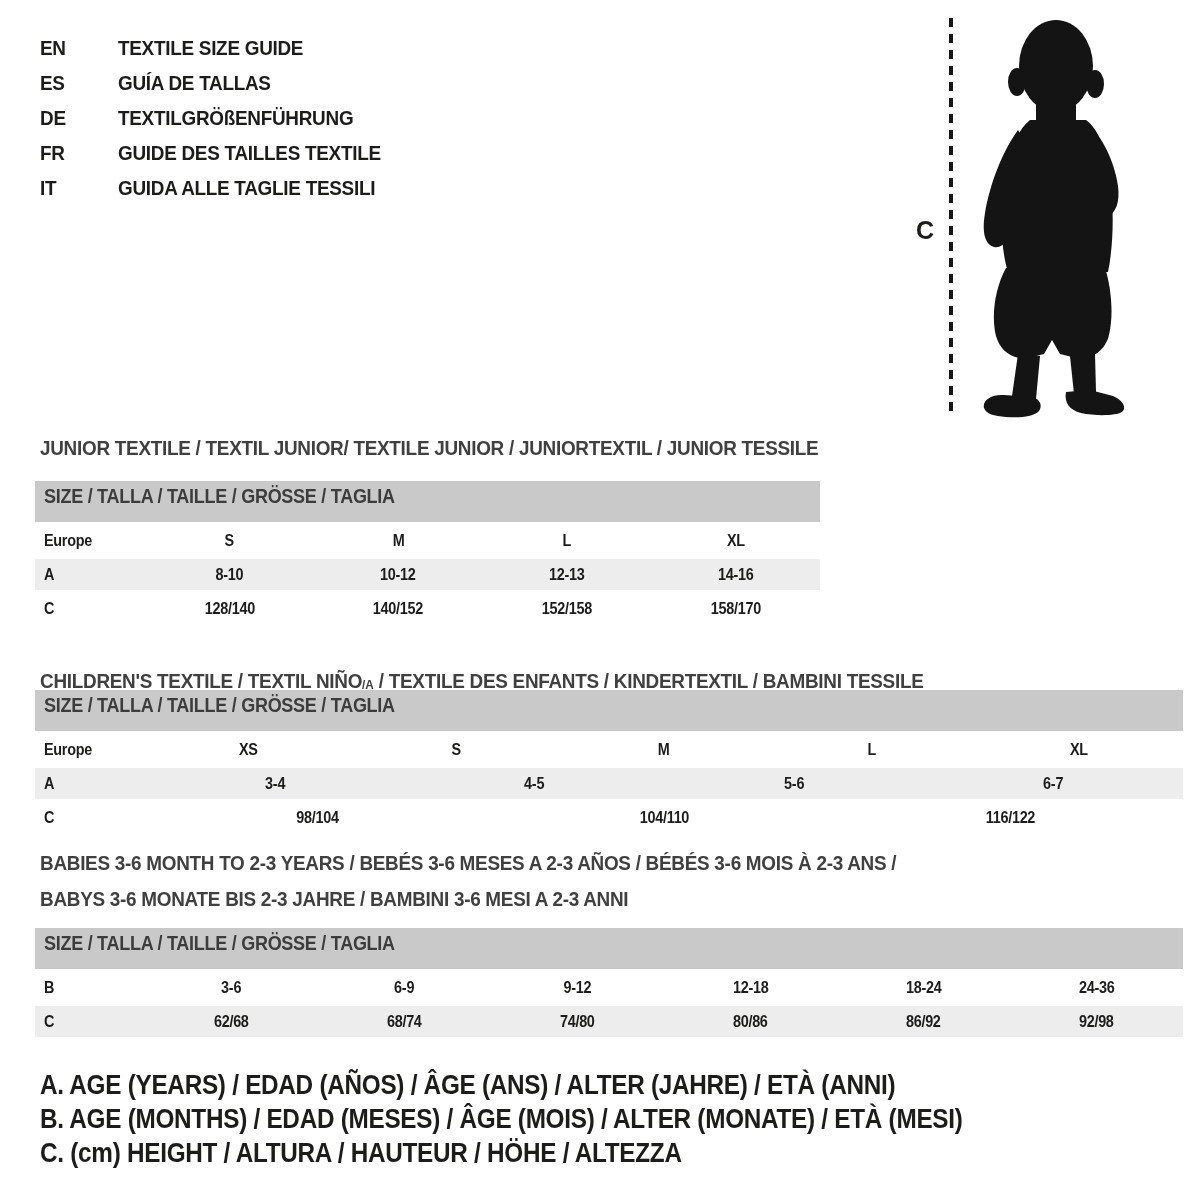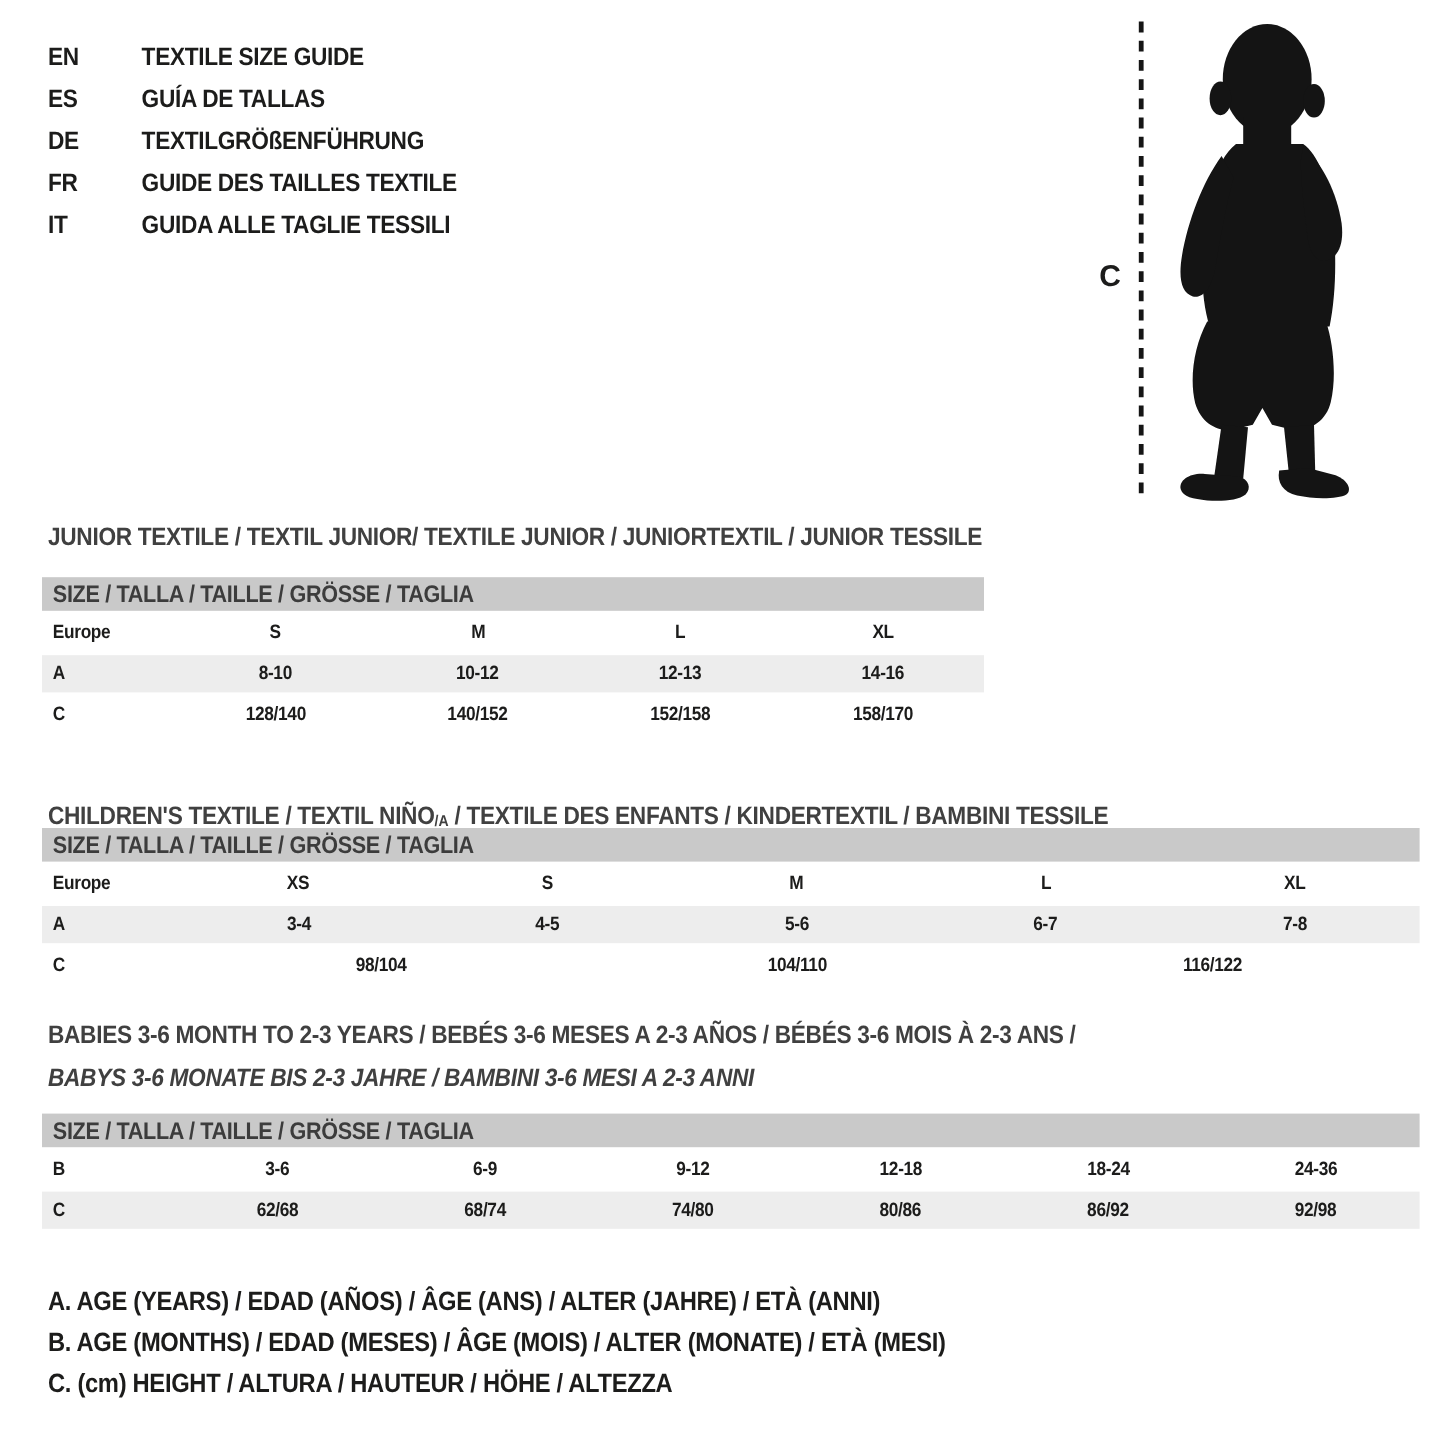--- a/index.html
+++ b/index.html
@@ -23,28 +23,28 @@
   
   .figure-svg{position:absolute;left:915px;top:12px;}
   .figure-c{position:absolute;left:912px;top:216px;width:26px;text-align:center;font-size:25px;line-height:28px;}
 
   
   .sect-title{position:absolute;left:40px;font-size:21px;line-height:24px;color:#404040;}
   .title-sub{font-size:13px;vertical-align:-1px;letter-spacing:0;}
 
   
   .sg-table{position:absolute;left:35px;}
-  .tbar{height:28px;line-height:30px;background:#c9c9c9;color:#3c3c3c;font-size:20px;padding-left:9px;box-sizing:border-box;}
+  .tbar{height:41px;line-height:30px;background:#c9c9c9;color:#3c3c3c;font-size:20px;padding-left:9px;box-sizing:border-box;}
   .trow{display:flex;height:31px;line-height:31px;margin-top:3px;font-size:16px;}
   .trow.alt{background:#ededed;}
   .tlabel{width:110px;padding-left:9px;box-sizing:border-box;}
   .tcell{flex:1;text-align:center;}
 
   
-  .legend-line{position:absolute;left:40px;font-size:22px;line-height:24px;}
+  .legend-line{position:absolute;left:40px;font-size:27px;line-height:24px;}
 </style>
 </head>
 <body>
 
 <div class="lang-block">
   <div class="lang-row">
     <span class="lang-code"><span class="cx">EN</span></span>
     <span class="cx">TEXTILE SIZE GUIDE</span>
   </div>
   <div class="lang-row">
@@ -124,34 +124,33 @@
     <span class="tcell"><span class="cc">M</span></span>
     <span class="tcell"><span class="cc">L</span></span>
     <span class="tcell"><span class="cc">XL</span></span>
   </div>
   <div class="trow alt">
     <span class="tlabel"><span class="cx">A</span></span>
     <span class="tcell"><span class="cc">3-4</span></span>
     <span class="tcell"><span class="cc">4-5</span></span>
     <span class="tcell"><span class="cc">5-6</span></span>
     <span class="tcell"><span class="cc">6-7</span></span>
-    <span class="tcell"><span class="cc">7-8</span></span>
   </div>
   <div class="trow">
     <span class="tlabel"><span class="cx">C</span></span>
     <span class="tcell"><span class="cc">98/104</span></span>
     <span class="tcell"><span class="cc">104/110</span></span>
     <span class="tcell"><span class="cc">116/122</span></span>
   </div>
 </div>
 
 <div class="sect-title" style="top:851px;text-decoration:underline;">
   <span class="cx">BABIES 3-6 MONTH TO 2-3 YEARS / BEBÉS 3-6 MESES A 2-3 AÑOS / BÉBÉS 3-6 MOIS À 2-3 ANS /</span>
 </div>
-<div class="sect-title" style="top:887px;font-style:italic;">
+<div class="sect-title" style="top:887px;">
   <span class="cx">BABYS 3-6 MONATE BIS 2-3 JAHRE / BAMBINI 3-6 MESI A 2-3 ANNI</span>
 </div>
 <div class="sg-table" style="top:928px;width:1148px;">
   <div class="tbar"><span class="cx">SIZE / TALLA / TAILLE / GRÖSSE / TAGLIA</span></div>
   <div class="trow">
     <span class="tlabel"><span class="cx">B</span></span>
     <span class="tcell"><span class="cc">3-6</span></span>
     <span class="tcell"><span class="cc">6-9</span></span>
     <span class="tcell"><span class="cc">9-12</span></span>
     <span class="tcell"><span class="cc">12-18</span></span>

